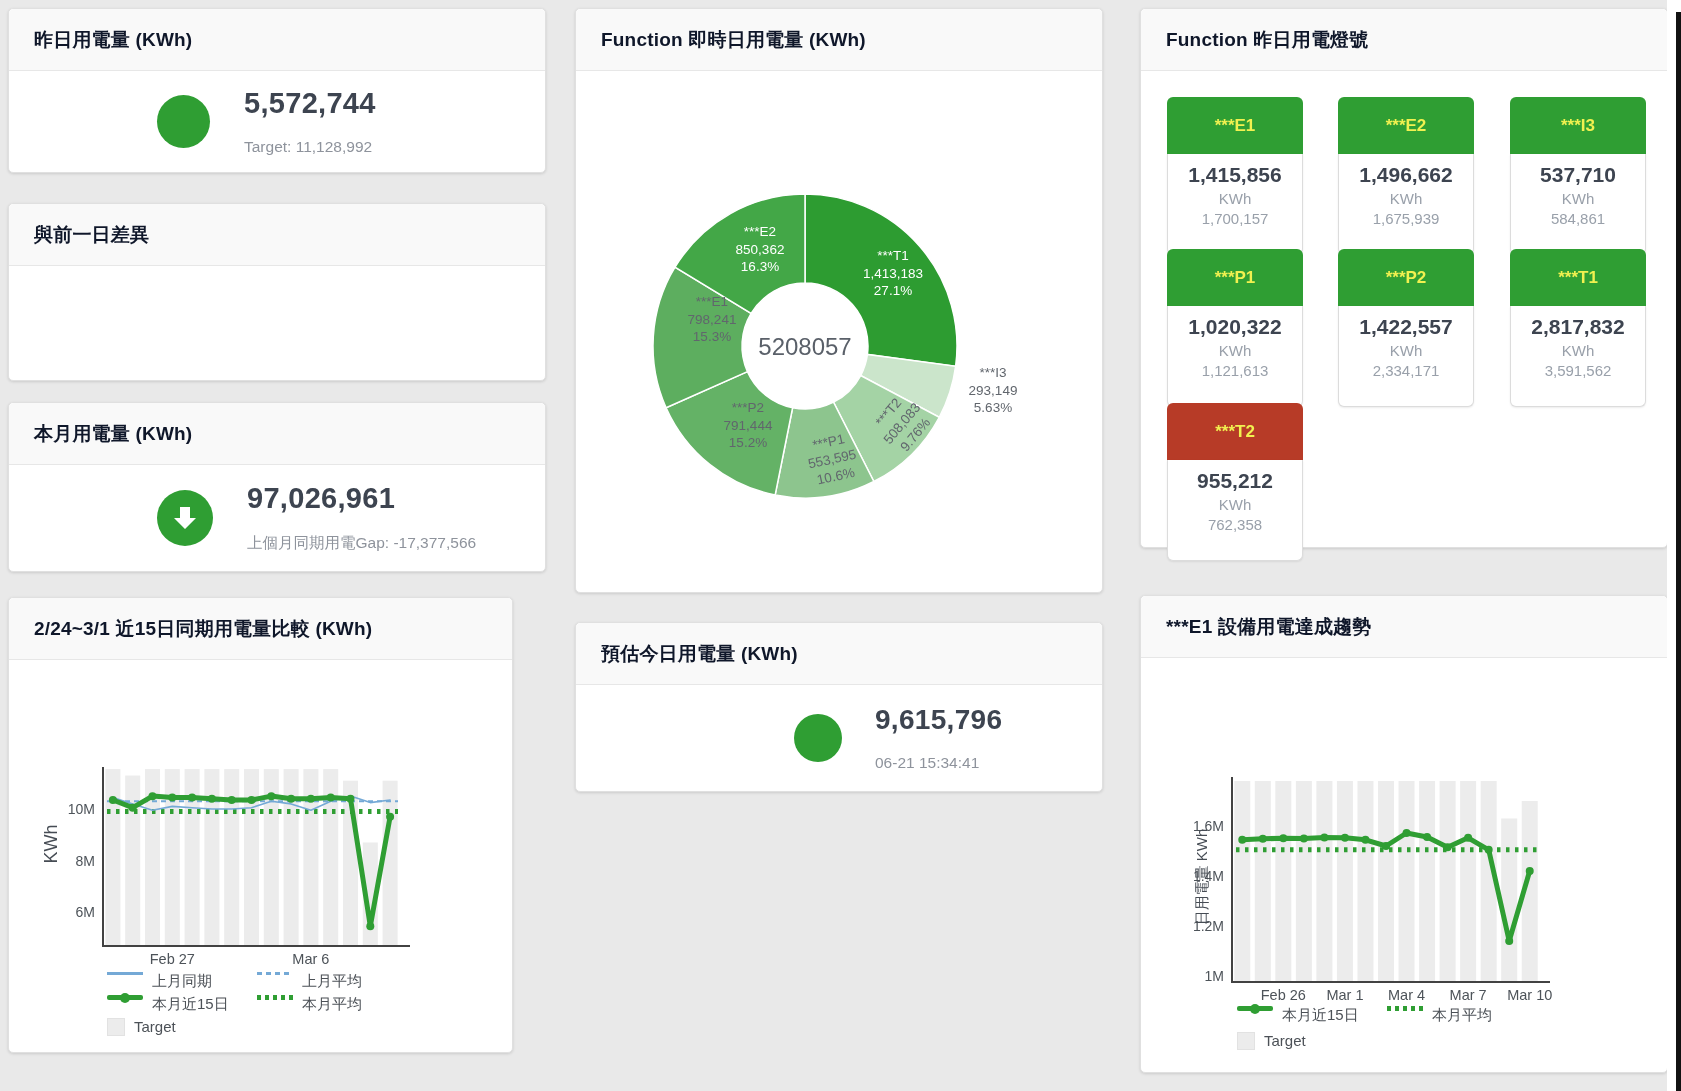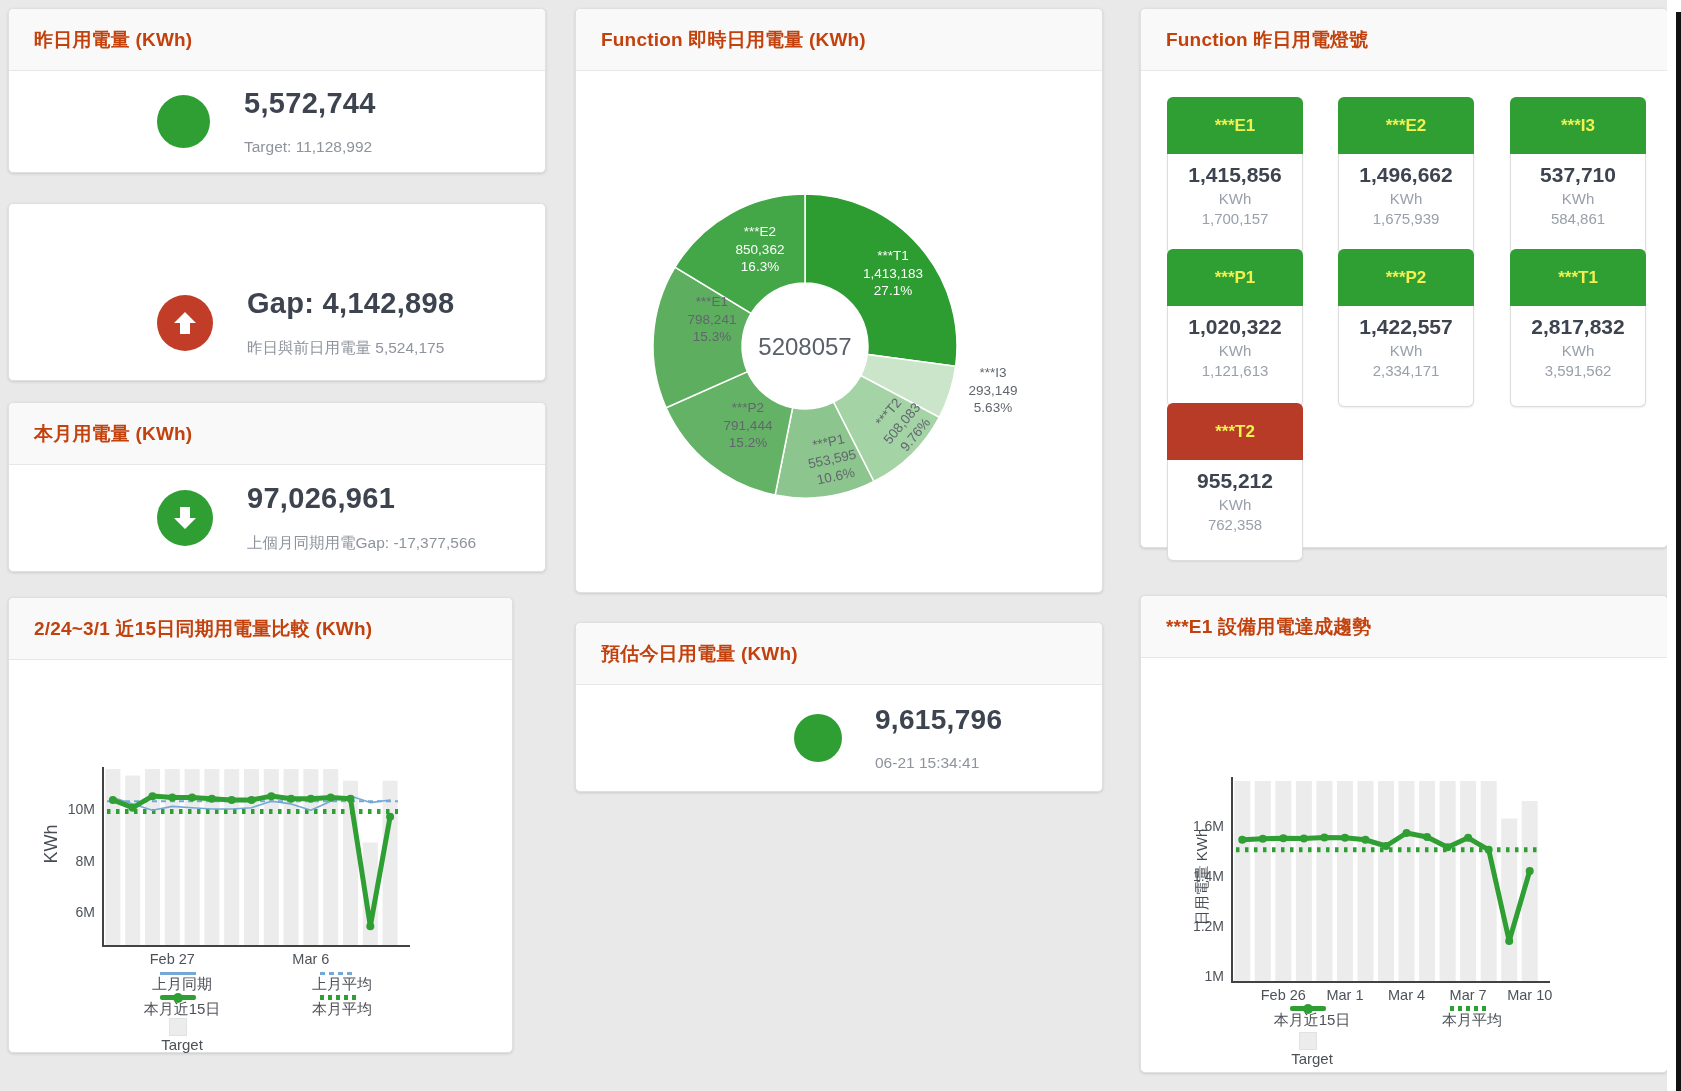--- a/index.html
+++ b/index.html
@@ -1,31 +1,31 @@
 <!DOCTYPE html>
 <html><head>
 <meta charset="utf-8">
 <style>
   html,body{margin:0;padding:0;background:#e9e9e9;font-family:"Liberation Sans","DejaVu Sans",sans-serif;}
   .canvas{position:relative;width:1681px;height:1091px;background:#e9e9e9;overflow:hidden;}
   .panel{position:absolute;background:#fff;border:1px solid #e0e0e0;border-radius:5px;box-shadow:0 1px 3px rgba(0,0,0,.13);box-sizing:border-box;}
-  .panel-h{height:61px;display:flex;align-items:center;padding:0 25px;background:#f9f9f9;border-bottom:1px solid #e7e7e7;border-radius:5px 5px 0 0;font-size:19px;font-weight:bold;color:#c2410c;letter-spacing:.2px;white-space:nowrap;}
+  .panel-h{height:61px;display:flex;align-items:center;padding:0 25px;background:#f9f9f9;border-bottom:1px solid #e7e7e7;border-radius:5px 5px 0 0;font-size:19px;font-weight:bold;color:#0f172a;letter-spacing:.2px;white-space:nowrap;}
   .panel-b{position:absolute;top:61px;left:0;right:0;bottom:0;display:flex;align-items:center;}
   .circle{border-radius:50%;display:flex;align-items:center;justify-content:center;flex:none;}
   .stat-val{font-size:29px;font-weight:bold;color:#3d4450;letter-spacing:.3px;}
   .stat-sub{font-size:15.5px;color:#8e939c;margin-top:18px;}
   .pad-l{padding-left:148px;gap:34px;}
   .pad-m{padding-left:218px;gap:33px;}
   .tile{position:absolute;width:136px;border-radius:6px;}
   .tile-h{height:57px;border-radius:6px 6px 0 0;display:flex;align-items:center;justify-content:center;font-size:17px;font-weight:bold;color:#f1f150;}
   .tile-b{background:#fff;border:1px solid #dcdcdc;border-top:none;border-radius:0 0 6px 6px;text-align:center;padding:9px 0 27px;box-shadow:0 1px 2px rgba(0,0,0,.08);}
   .tile-val{font-size:21px;font-weight:bold;color:#3d4450;}
   .tile-unit,.tile-target{font-size:15px;color:#99a0aa;margin-top:3px;}
   .legend{position:absolute;display:grid;grid-template-columns:150px 170px;row-gap:2px;}
-  .lg-item{display:flex;align-items:center;height:21px;flex-direction:column;}
+  .lg-item{display:flex;align-items:flex-start;height:21px;}
   .sw{width:36px;margin-right:9px;flex:none;position:relative;display:inline-block;}
   .sw-dot{position:absolute;left:50%;top:50%;transform:translate(-50%,-50%);width:10px;height:10px;border-radius:50%;}
   .lg-label{font-size:15px;color:#4c5157;white-space:nowrap;}
   svg.chart{position:absolute;}
   svg text{font-family:"Liberation Sans","DejaVu Sans",sans-serif;}
   .scroll-gutter{position:absolute;left:1667px;top:0;width:14px;height:1091px;background:#ffffff;}
   .scroll-thumb{position:absolute;left:1676px;top:12px;width:5px;height:1079px;background:#121212;}
 </style>
 </head>
 <body>
@@ -39,31 +39,23 @@
     <div class="panel-b pad-l">
       <span class="circle" id="ic-yesterday" style="width: 53px; height: 53px; background: rgb(47, 158, 51);"></span>
       <div>
         <div class="stat-val">5,572,744</div>
         <div class="stat-sub">Target: 11,128,992</div>
       </div>
     </div>
   </section>
 
   <section class="panel" style="left:8px;top:203px;width:538px;height:178px;">
-    <div class="panel-b pad-l">
-      <span class="circle" id="ic-gap" style="width: 56px; height: 56px; background: rgb(194, 61, 40);">
-          <svg width="30" height="30" viewBox="0 0 30 30">
-            <path d="M15 4 L26 15 H20 V26 H10 V15 H4 Z" fill="#fff"></path>
-          </svg>
-        </span>
-      <div>
-        <div class="stat-val">Gap: 4,142,898</div>
-        <div class="stat-sub">昨日與前日用電量 5,524,175</div>
-      </div>
-    </div>
+    <header class="panel-h">
+        <span>與前一日差異</span>
+      </header>
   </section>
 
   <section class="panel" style="left:8px;top:402px;width:538px;height:170px;">
     <header class="panel-h">
         <span>本月用電量 (KWh)</span>
       </header>
     <div class="panel-b pad-l">
       <span class="circle" id="ic-month" style="width: 56px; height: 56px; background: rgb(47, 158, 51);">
           <svg width="30" height="30" viewBox="0 0 30 30">
             <path d="M15 26 L26 15 H20 V4 H10 V15 H4 Z" fill="#fff"></path>

